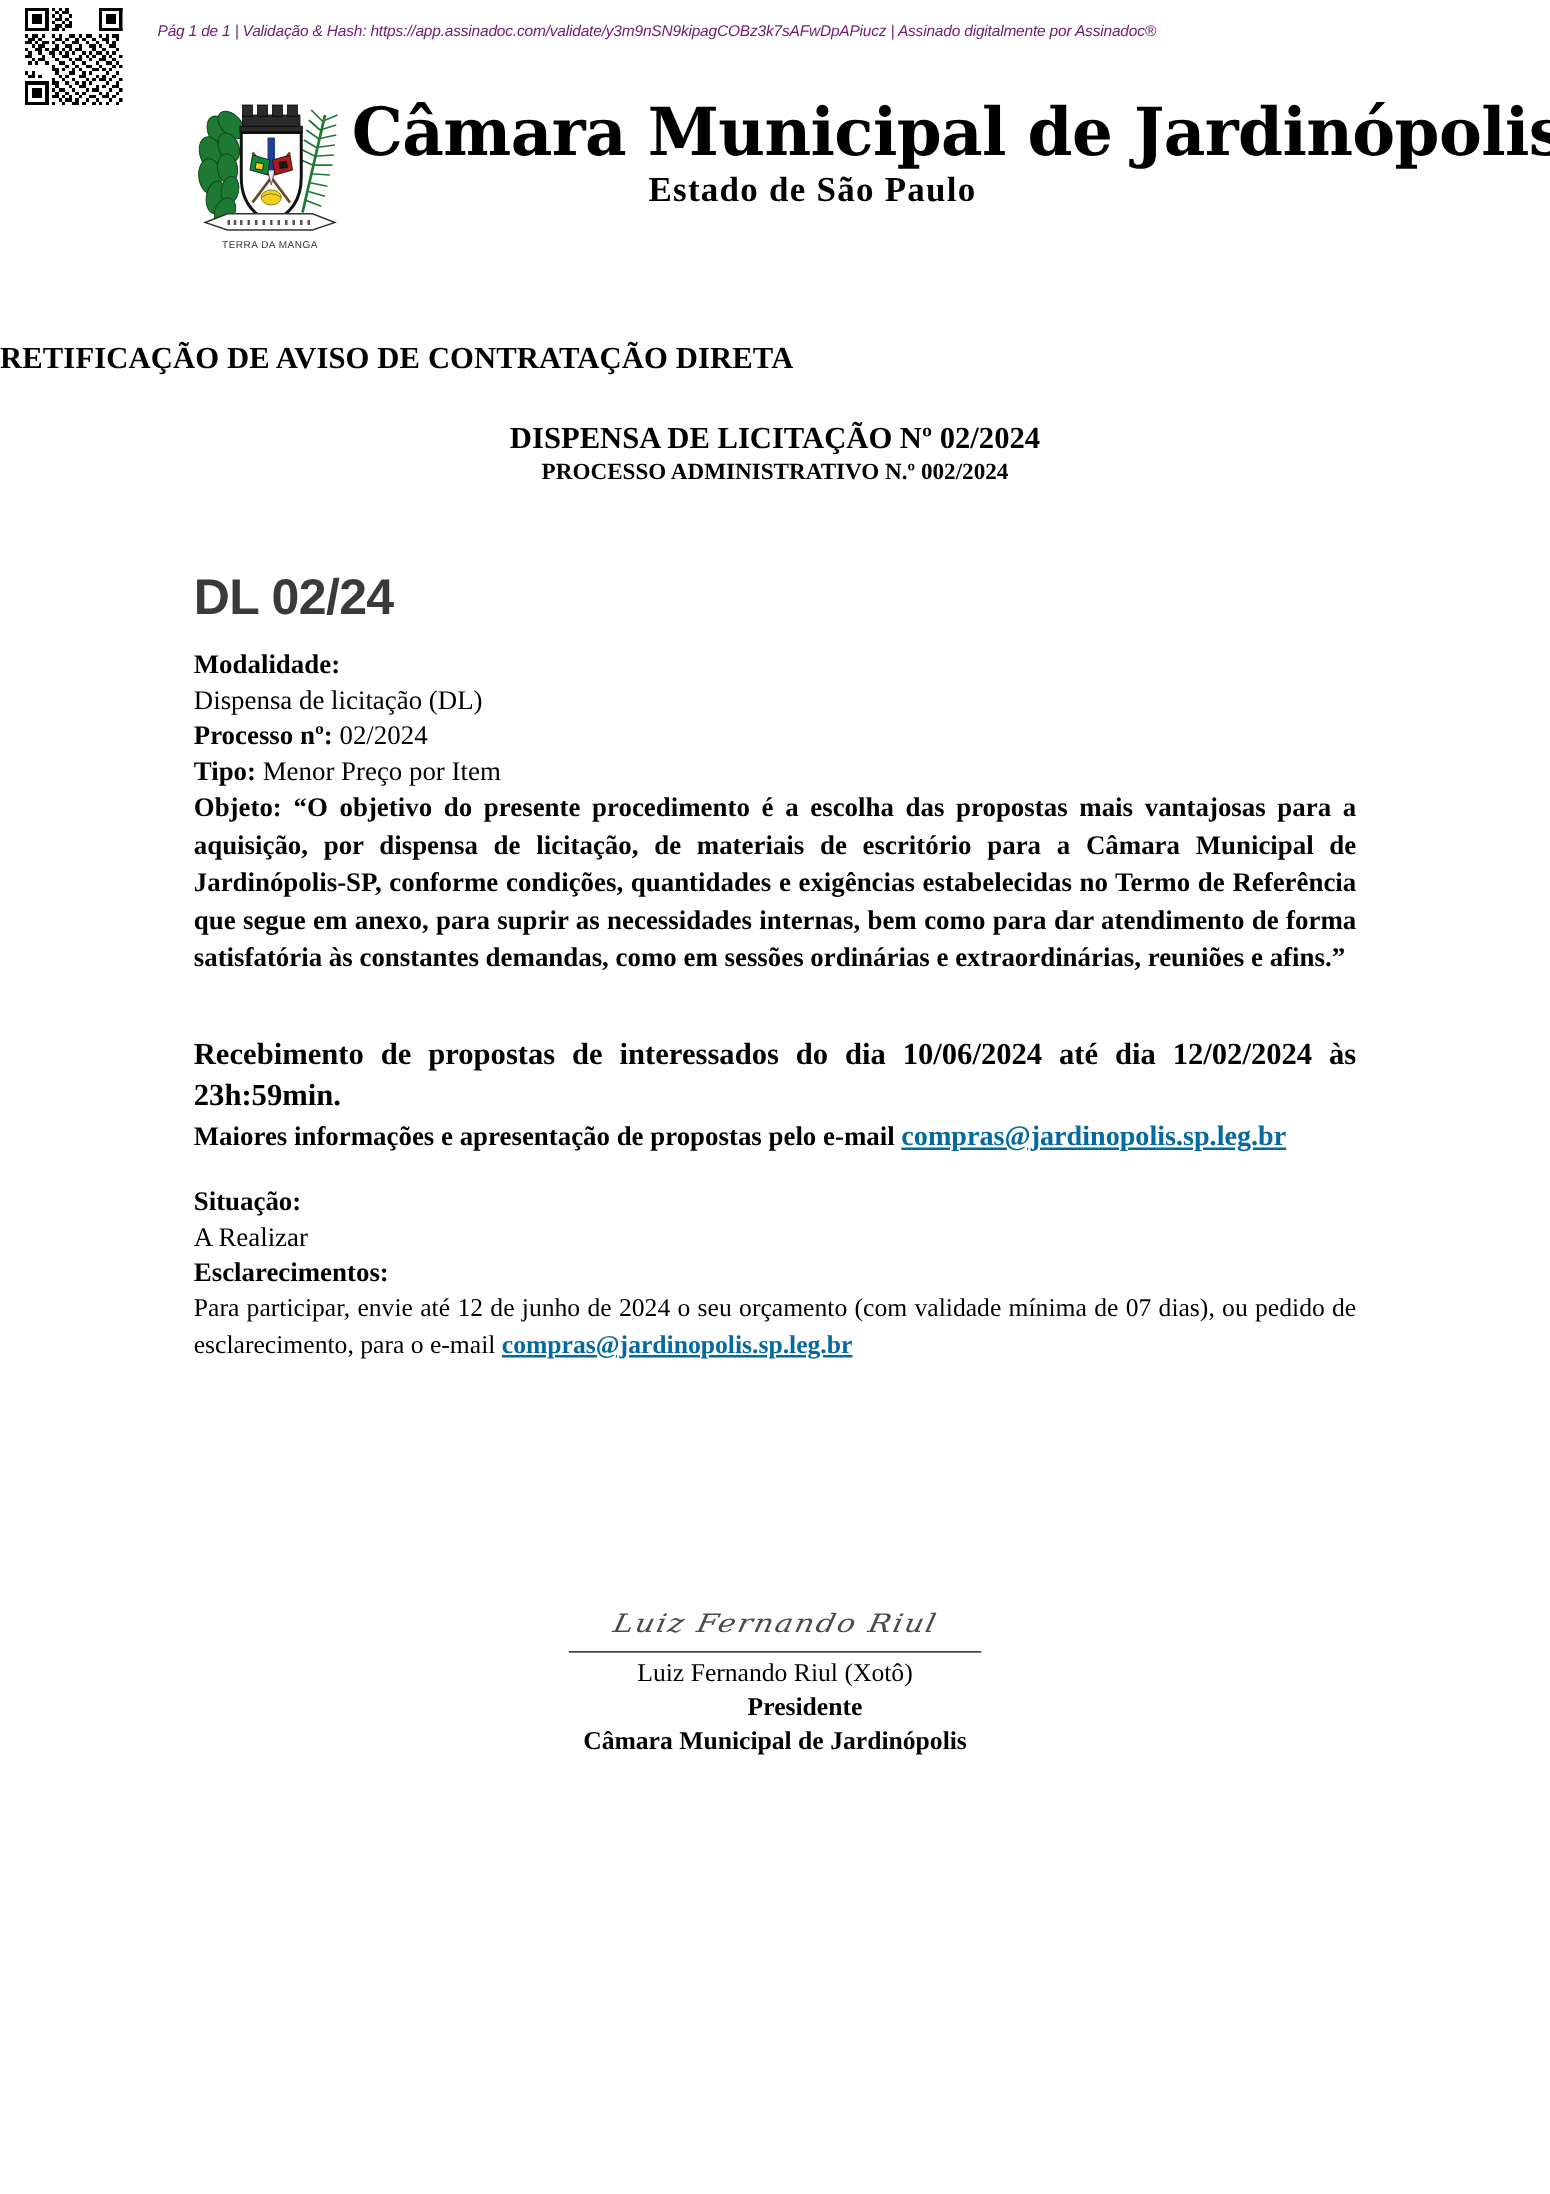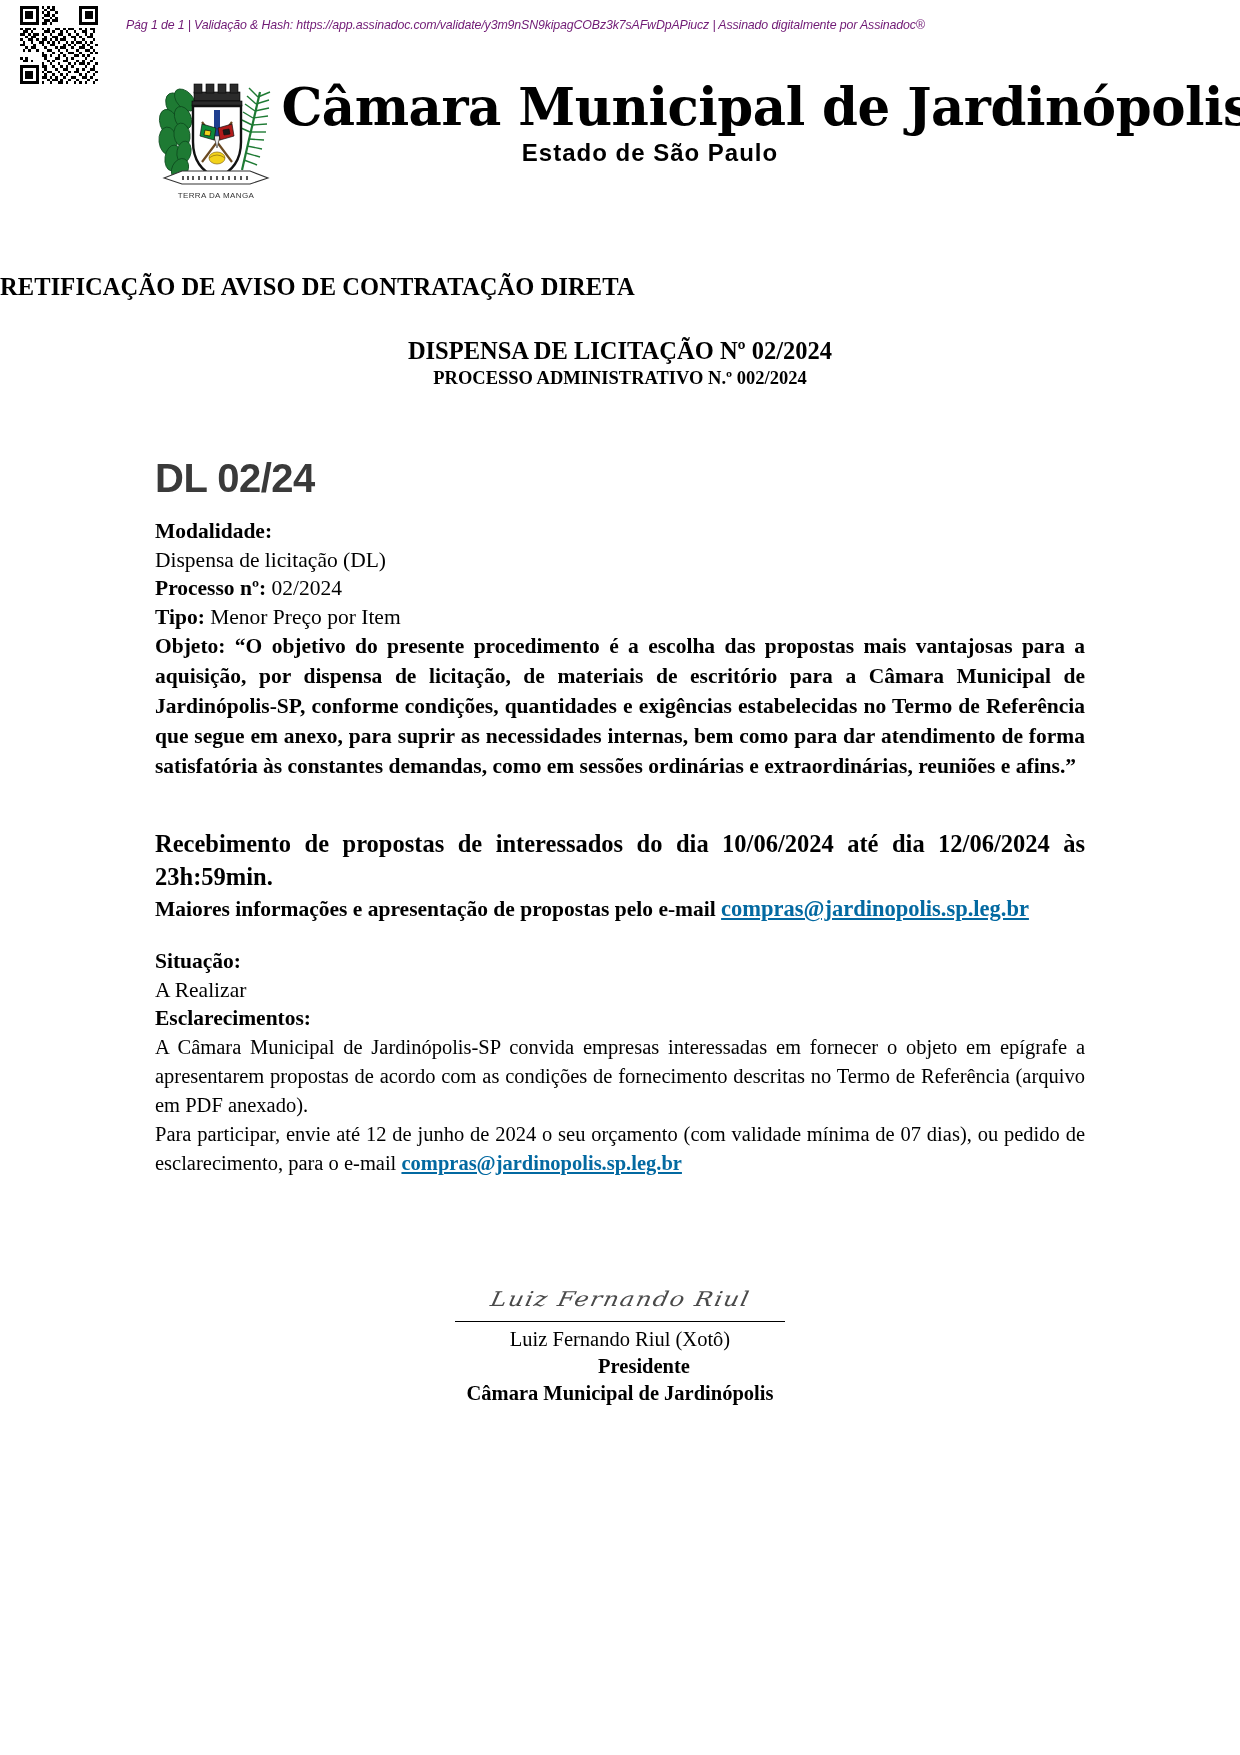--- a/index.html
+++ b/index.html
@@ -68,23 +68,23 @@
     font-family: "DejaVu Serif", "Liberation Serif", serif;
     font-weight: bold;
     font-size: 53px;
     line-height: 64px;
     letter-spacing: -0.5px;
     white-space: nowrap;
     transform: scaleX(0.97);
     transform-origin: center;
   }
   .lh-sub {
-    font-family: Liberation Sans, sans-serif;
-    font-weight: bold;
-    font-size: 24px;
+    font-family: Liberation Serif, serif;
+    font-weight: bold;
+    font-size: 28px;
     line-height: 34px;
     letter-spacing: 1px;
     margin-top: -2px;
   }
 
   
   .doc-title {
     position: absolute;
     left: 0; right: 0;
     top: 273px;
@@ -546,35 +546,34 @@
   </div>
 
   <div class="line">
     <b>Tipo:</b><span> Menor Preço por Item</span>
   </div>
 
   <p class="just"><span>Objeto:</span><span> “O objetivo do presente procedimento é a escolha das propostas mais vantajosas para a aquisição, por dispensa de licitação, de materiais de escritório para a Câmara Municipal de Jardinópolis-SP, conforme condições, quantidades e exigências estabelecidas no Termo de Referência que segue em anexo, para suprir as necessidades internas, bem como para dar atendimento de forma satisfatória às constantes demandas, como em sessões ordinárias e extraordinárias, reuniões e afins.”</span></p>
 
   <div class="gap-lg"></div>
 
-  <p class="recv">Recebimento de propostas de interessados do dia 10/06/2024 até dia 12/06/2024 às 23h:59min.</p>
+  <p class="recv">Recebimento de propostas de interessados do dia 10/06/2024 até dia 12/02/2024 às 23h:59min.</p>
 
   <p class="info"><span>Maiores informações e apresentação de propostas pelo e-mail </span><a class="mail mail-big" href="#">compras@jardinopolis.sp.leg.br</a></p>
 
   <div class="gap-md"></div>
 
   <div class="line">
     <b>Situação:</b>
   </div>
   <div class="line">A Realizar</div>
   <div class="line">
     <b>Esclarecimentos:</b>
   </div>
 
-  <p class="plain">A Câmara Municipal de Jardinópolis-SP convida empresas interessadas em fornecer o objeto em epígrafe a apresentarem propostas de acordo com as condições de fornecimento descritas no Termo de Referência (arquivo em PDF anexado).</p>
 
   <p class="plain"><span>Para participar, envie até 12 de junho de 2024 o seu orçamento (com validade mínima de 07 dias), ou pedido de esclarecimento, para o e-mail </span><a class="mail" href="#">compras@jardinopolis.sp.leg.br</a></p>
 
 </div>
 
 <div class="sig-block">
   <div class="sig-script">Luiz Fernando Riul</div>
   <div class="sig-rule"></div>
   <div class="sig-name">Luiz Fernando Riul (Xotô)</div>
   <div class="sig-role">Presidente</div>

